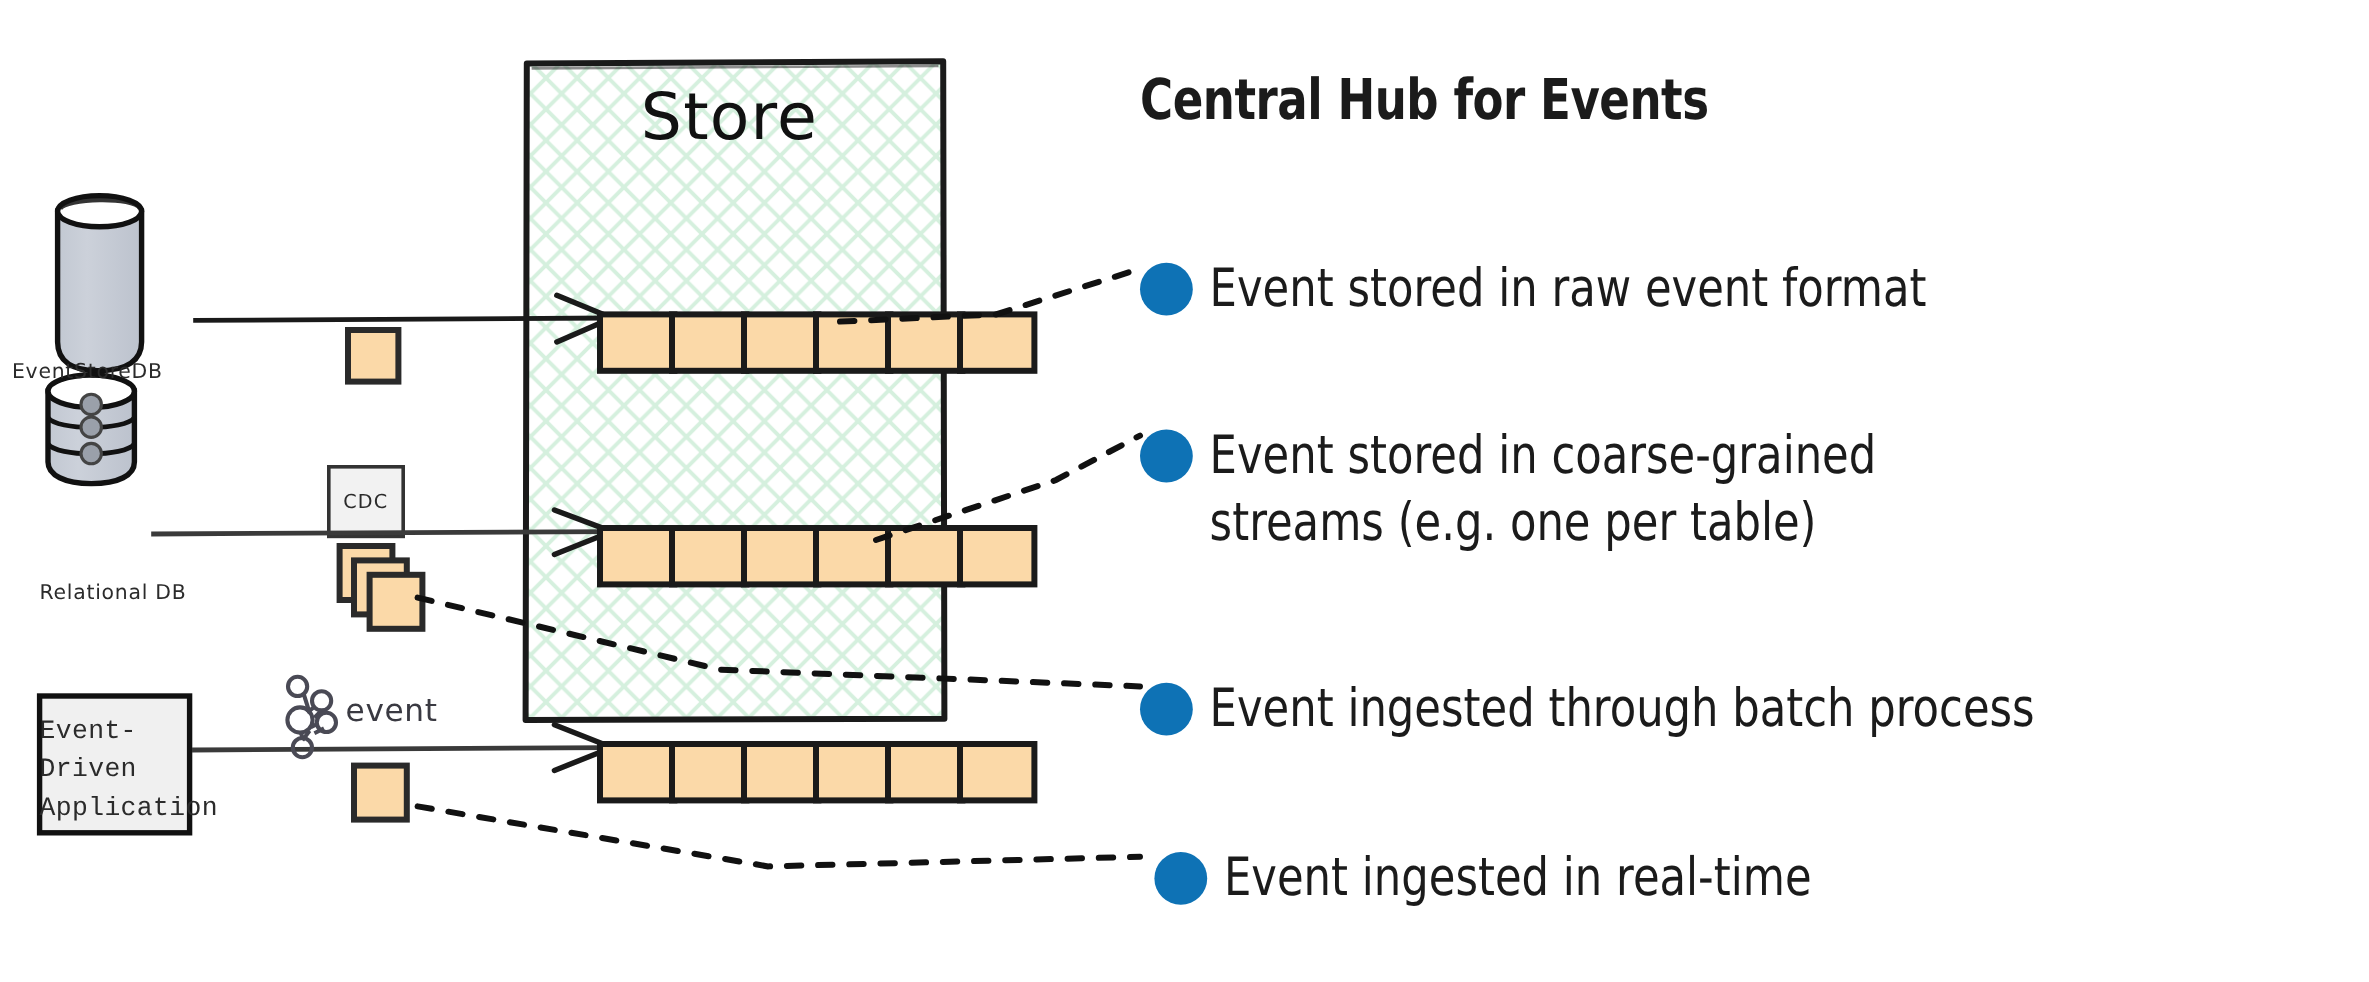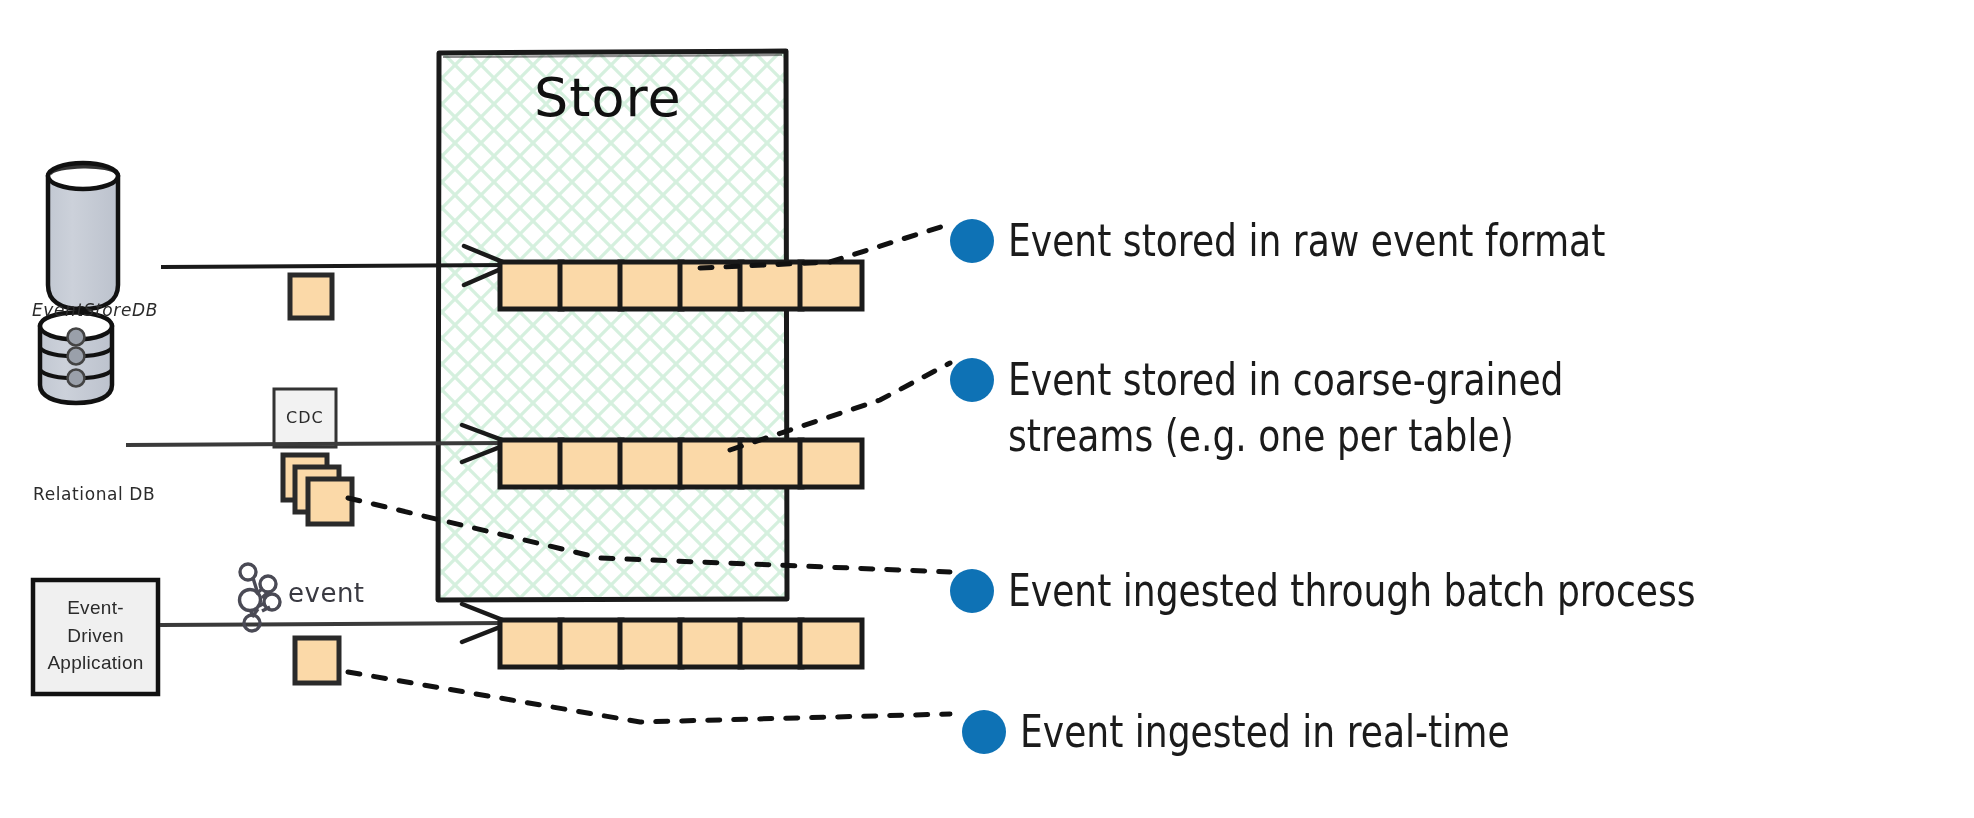--- a/index.html
+++ b/index.html
@@ -44,24 +44,24 @@
   .hand-label{
     position:absolute;
     font-family:"DejaVu Sans", sans-serif;
     font-size:17px;
     color:#2b2b2b;
     letter-spacing:0.6px;
     white-space:nowrap;
   }
   .boxlabel{
     position:absolute;
-    font-family:Liberation Sans, sans-serif;
-    font-size:19px;
+    font-family:Liberation Mono, monospace;
+    font-size:22px;
     color:#2b2b2b;
-    text-align:center;
+    text-align:left;
     line-height:1.45;
     letter-spacing:0.3px;
     width:100%;
   }
   .storetitle{
     position:absolute;
     font-family:"DejaVu Sans", sans-serif;
     font-size:54px;
     color:#111;
     letter-spacing:1px;
@@ -197,34 +197,37 @@
     <g fill="none" stroke="#111" stroke-width="5" stroke-linecap="round" stroke-dasharray="12 14">
       <path d="M 700 268 L 830 262 L 950 224"></path>
       <path d="M 730 450 L 880 400 L 950 363"></path>
       <path d="M 348 498 L 600 558 L 950 572"></path>
       <path d="M 348 672 L 640 722 L 950 714"></path>
     </g>
   </svg>
 
   <div class="storetitle" style="left:534px;top:66px;">Store</div>
 
-  <div class="hand-label" style="left:32px;top:300px;font-style:italic;">EventStoreDB</div>
+  <div class="hand-label" style="left:10px;top:300px;">EventStoreDB</div>
 
   <div class="hand-label" style="left:33px;top:484px;">Relational DB</div>
 
   <div class="cdc-word" style="left:286px;top:408px;">CDC</div>
 
   <div class="kafka-word" style="left:288px;top:578px;">event</div>
 
   <div style="position:absolute;left:33px;top:594px;width:125px;">
     <div class="boxlabel" style="position:static;white-space:pre-line;">Event-
 Driven
 Application</div>
   </div>
 
+  <div class="panel">
+    <div class="panel-title">Central Hub for Events</div>
+  </div>
 
   <div class="bullets">
 
     <div class="bullet-row" style="top:22px;left:0;">
       <span class="dot"></span>
       <span class="btext">Event stored in raw event format</span>
     </div>
 
     <div class="bullet-row" style="top:161px;left:0;">
       <span class="dot"></span>

